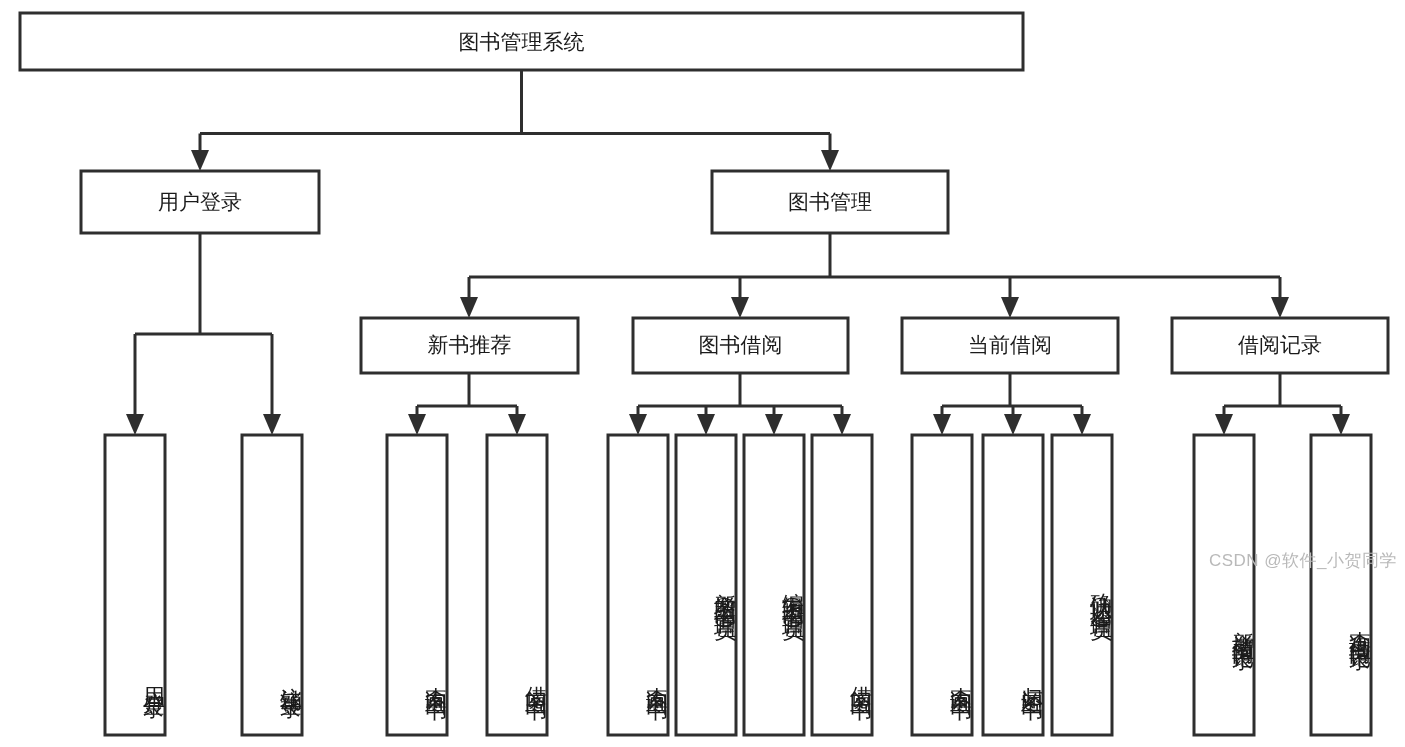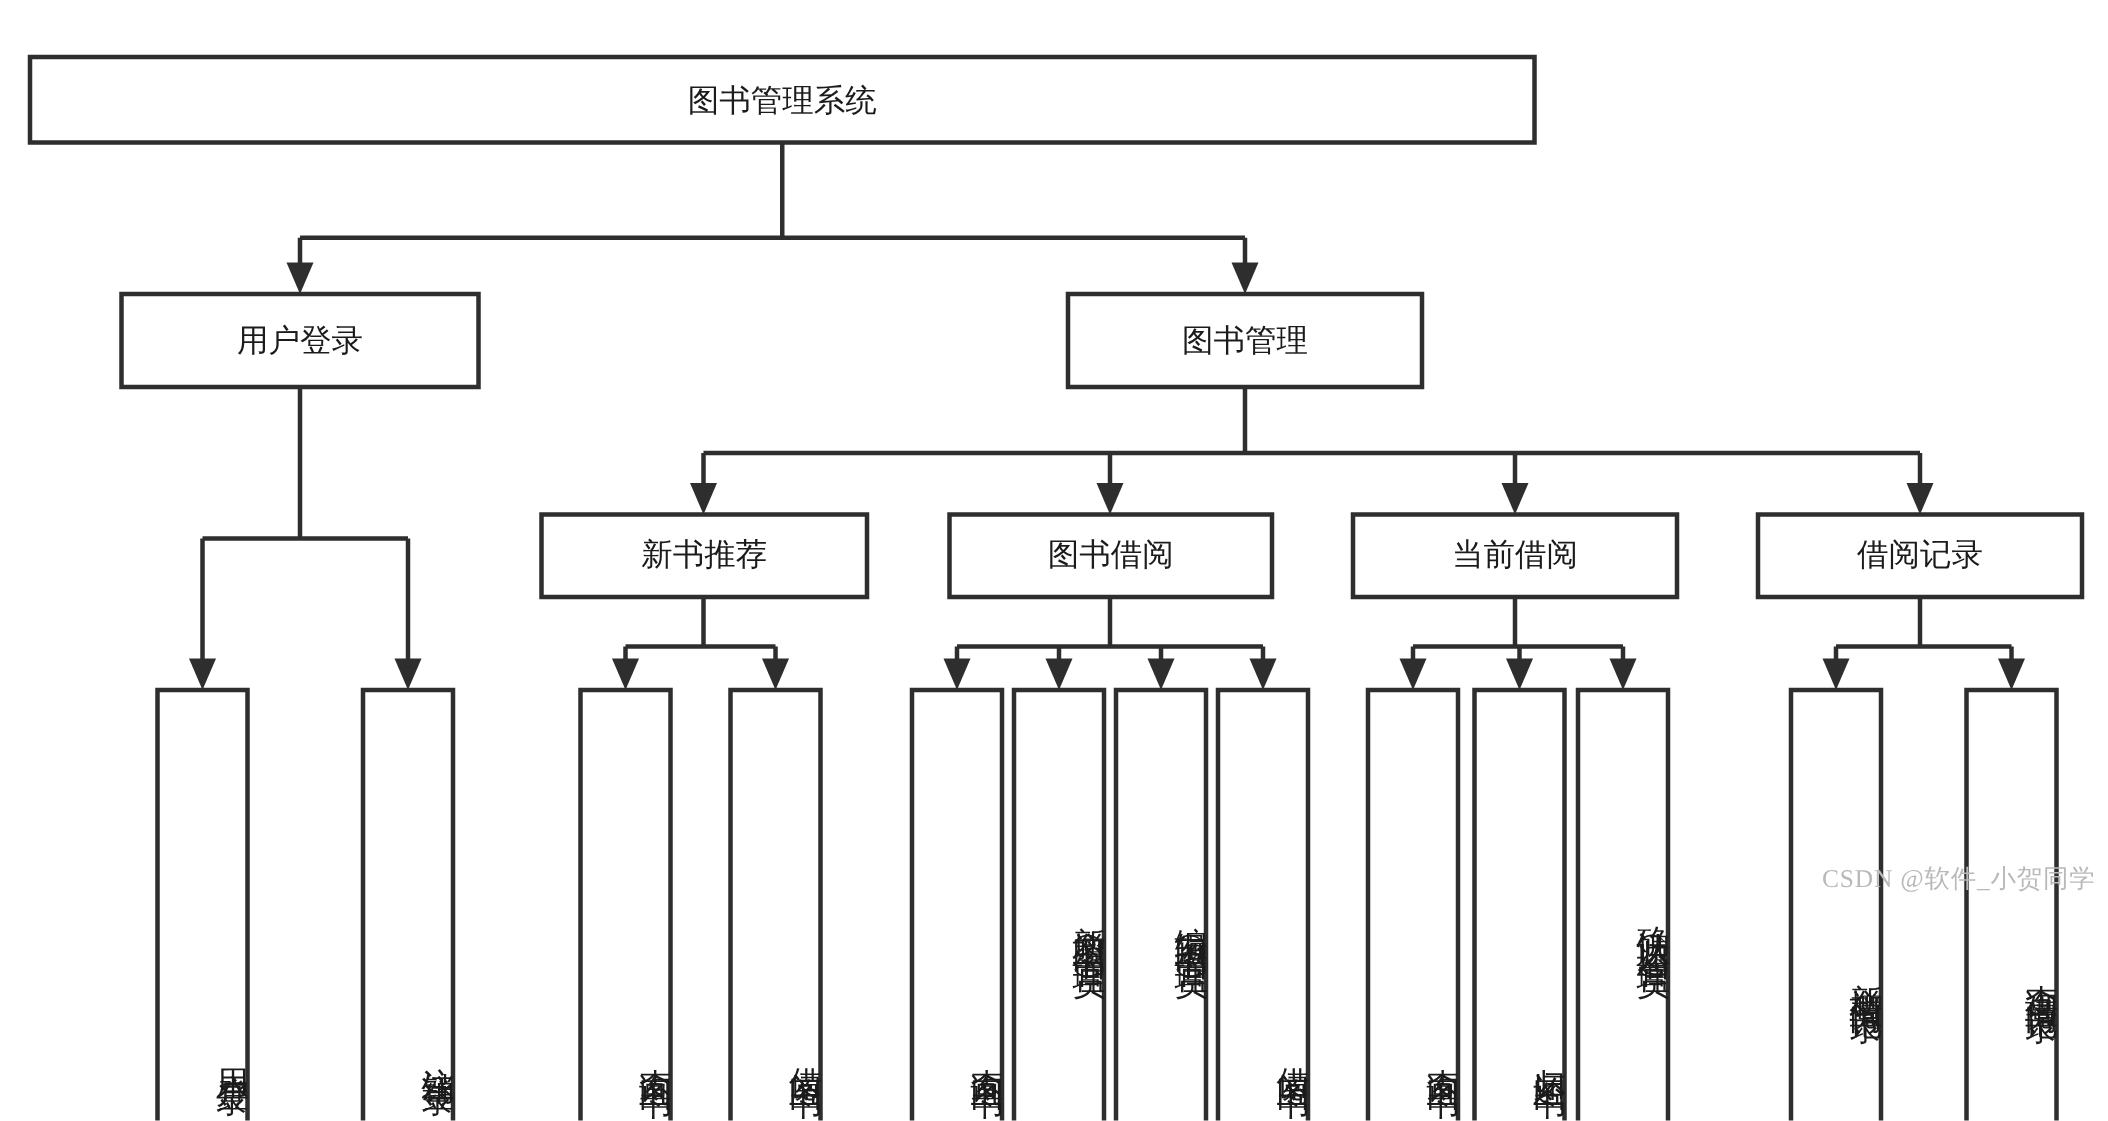--- a/index.html
+++ b/index.html
@@ -11,21 +11,20 @@
     width: 1405px;
     height: 747px;
     font-family: "DejaVu Sans", "Liberation Sans", sans-serif;
     overflow: hidden;
   }
   #diagram-root {
     position: relative;
     width: 1405px;
     height: 576px;
     background: #ffffff;
-    margin-top: 25px;
   }
   svg#flow-svg {
     position: absolute;
     left: 0;
     top: 0;
     width: 1405px;
     height: 747px;
     display: block;
   }
   .node-rect {
@@ -60,21 +59,21 @@
     letter-spacing: 4px;
     color: #1b1b1b;
     text-align: center;
     white-space: nowrap;
     pointer-events: none;
   }
   #watermark {
     position: absolute;
     right: 8px;
     bottom: 4px;
-    font-family: Liberation Serif, serif;
+    font-family: Liberation Sans, sans-serif;
     font-size: 17px;
     color: #b9b9b9;
     letter-spacing: 0.5px;
     white-space: nowrap;
   }
 </style>
 </head>
 <body>
 
 <div id="diagram-root">

